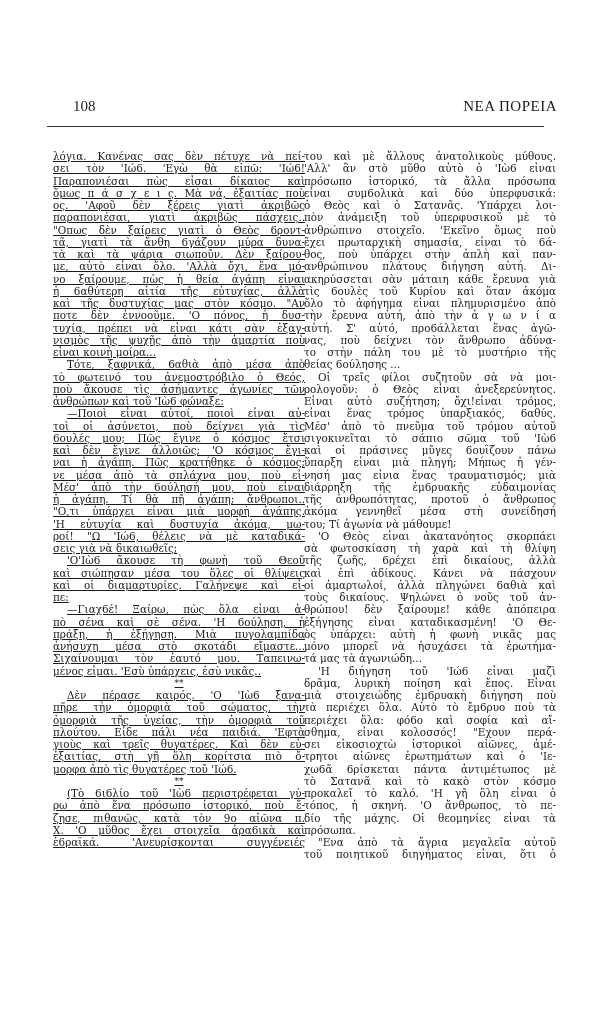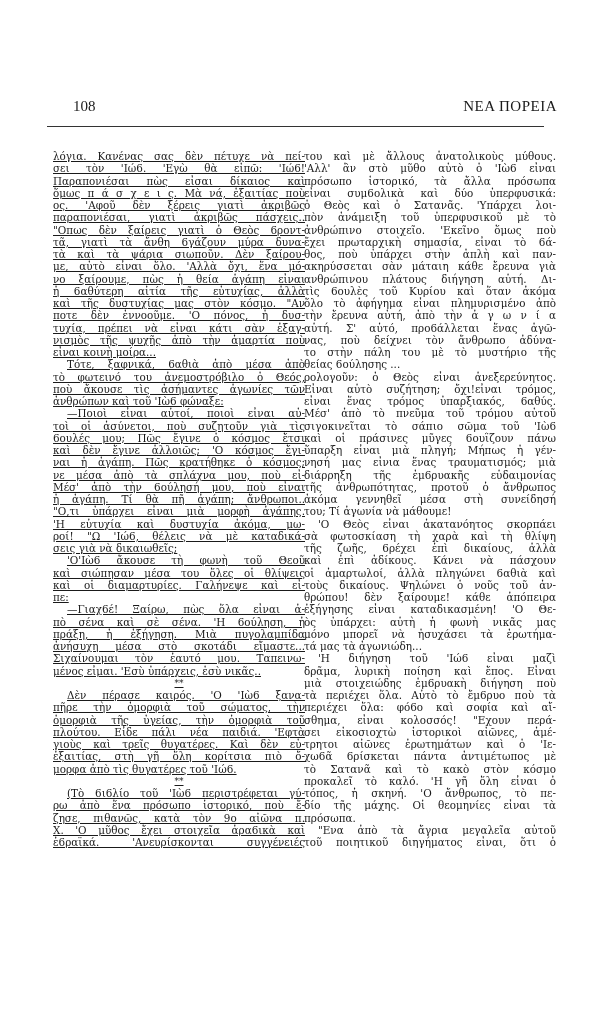--- a/index.html
+++ b/index.html
@@ -42,21 +42,21 @@
     <span class="line">καὶ τῆς δυστυχίας μας στὸν κόσμο. "Αν</span>
     <span class="line">ποτε δὲν ἐννοοῦμε. 'Ο πόνος, ἡ δυσ-</span>
     <span class="line">τυχία, πρέπει νὰ εἶναι κάτι σὰν ἐξαγ-</span>
     <span class="line">νισμὸς τῆς ψυχῆς ἀπὸ τὴν ἁμαρτία ποὺ</span>
     <span class="line last">εἶναι κοινὴ μοίρα...</span>
     <span class="line indent">Τότε, ξαφνικά, 6αθιὰ ἀπὸ μέσα ἀπὸ</span>
     <span class="line">τὸ φωτεινό του ἀνεμοστρόβιλο ὁ Θεός,</span>
     <span class="line">ποὺ ἄκουσε τὶς ἀσήμαντες ἀγωνίες τῶν</span>
     <span class="line last">ἀνθρώπων καὶ τοῦ 'Ιὼ6 φώναξε:</span>
     <span class="line indent">—Ποιοὶ εἶναι αὐτοί, ποιοὶ εἶναι αὐ-</span>
-    <span class="line">τοὶ οἱ ἀσύνετοι, ποὺ συζητοῦν γιὰ τὶς</span>
+    <span class="line">τοὶ οἱ ἀσύνετοι, ποὺ δείχνει γιὰ τὶς</span>
     <span class="line">6ουλές μου; Πῶς ἔγινε ὁ κόσμος ἔτσι</span>
     <span class="line">καὶ δὲν ἔγινε ἀλλοιῶς; 'Ο κόσμος ἔγι-</span>
     <span class="line">ναι ἡ ἀγάπη. Πῶς κρατήθηκε ὁ κόσμος;</span>
     <span class="line">νε μέσα ἀπὸ τὰ σπλάχνα μου, ποὺ εἶ-</span>
     <span class="line">Μέσ' ἀπὸ τὴν 6ούλησή μου, ποὺ εἶναι</span>
     <span class="line">ἡ ἀγάπη. Τί θὰ πῆ ἀγάπη; ἄνθρωποι..</span>
     <span class="line">"Ο,τι ὑπάρχει εἶναι μιὰ μορφὴ ἀγάπης.</span>
     <span class="line">'Η εὐτυχία καὶ δυστυχία ἀκόμα, μω-</span>
     <span class="line">ροί! "Ω 'Ιώ6, θέλεις νὰ μὲ καταδικά-</span>
     <span class="line last">σεις γιὰ νὰ δικαιωθεῖς;</span>
@@ -88,29 +88,30 @@
 <div class="col right" id="col-right">
     <span class="line">του καὶ μὲ ἄλλους ἀνατολικοὺς μύθους.</span>
     <span class="line">'Αλλ' ἂν στὸ μῦθο αὐτὸ ὁ 'Ιὼ6  εἶναι</span>
     <span class="line">πρόσωπο ἱστορικό, τὰ ἄλλα  πρόσωπα</span>
     <span class="line">εἶναι συμ6ολικὰ καὶ δύο ὑπερφυσικά:</span>
     <span class="line">ὁ Θεὸς καὶ ὁ Σατανᾶς. 'Υπάρχει λοι-</span>
     <span class="line">πὸν ἀνάμειξη τοῦ ὑπερφυσικοῦ μὲ τὸ</span>
     <span class="line">ἀνθρώπινο στοιχεῖο. 'Εκεῖνο ὅμως ποὺ</span>
     <span class="line">ἔχει πρωταρχικὴ σημασία, εἶναι τὸ 6ά-</span>
     <span class="line">θος, ποὺ ὑπάρχει στὴν ἁπλὴ καὶ παν-</span>
+    <span class="line">ανθρώπινου πλάτους διήγηση αὐτή. Δι-</span>
     <span class="line">ακηρύσσεται σὰν μάταιη κάθε ἔρευνα γιὰ</span>
-    <span class="line">ανθρώπινου πλάτους διήγηση αὐτή. Δι-</span>
     <span class="line">τὶς 6ουλὲς τοῦ Κυρίου καὶ ὅταν ἀκόμα</span>
     <span class="line">ὅλο τὸ ἀφήγημα εἶναι πλημυρισμένο ἀπὸ</span>
     <span class="line">τὴν ἔρευνα αὐτή, ἀπὸ τὴν  ἀ γ ω ν ί α</span>
     <span class="line">αὐτή. Σ' αὐτό, προ6άλλεται ἕνας ἀγῶ-</span>
     <span class="line">νας, ποὺ δείχνει τὸν ἄνθρωπο ἀδύνα-</span>
     <span class="line">το στὴν πάλη του μὲ τὸ μυστήριο τῆς</span>
     <span class="line last">θείας 6ούλησης ...</span>
+    <span class="line indent">Οἱ τρεῖς φίλοι συζητοῦν σὰ νὰ μοι-</span>
     <span class="line">ρολογοῦν: ὁ Θεὸς εἶναι ἀνεξερεύνητος.</span>
     <span class="line">Εἶναι αὐτὸ συζήτηση; ὄχι!εἶναι τρόμος,</span>
     <span class="line">εἶναι ἕνας τρόμος ὑπαρξιακός, 6αθύς.</span>
     <span class="line">Μέσ' ἀπὸ τὸ πνεῦμα τοῦ τρόμου αὐτοῦ</span>
     <span class="line">σιγοκινεῖται τὸ σάπιο σῶμα τοῦ 'Ιὼ6</span>
     <span class="line">καὶ  οἱ πράσινες μῦγες 6ουΐζουν πάνω</span>
     <span class="line">ὕπαρξη εἶναι μιὰ πληγή; Μήπως ἡ γέν-</span>
     <span class="line">νησή μας εἶνια ἕνας τραυματισμός; μιὰ</span>
     <span class="line">διάρρηξη τῆς ἐμ6ρυακῆς  εὐδαιμονίας</span>
     <span class="line">τῆς ἀνθρωπότητας, προτοῦ ὁ ἄνθρωπος</span>

